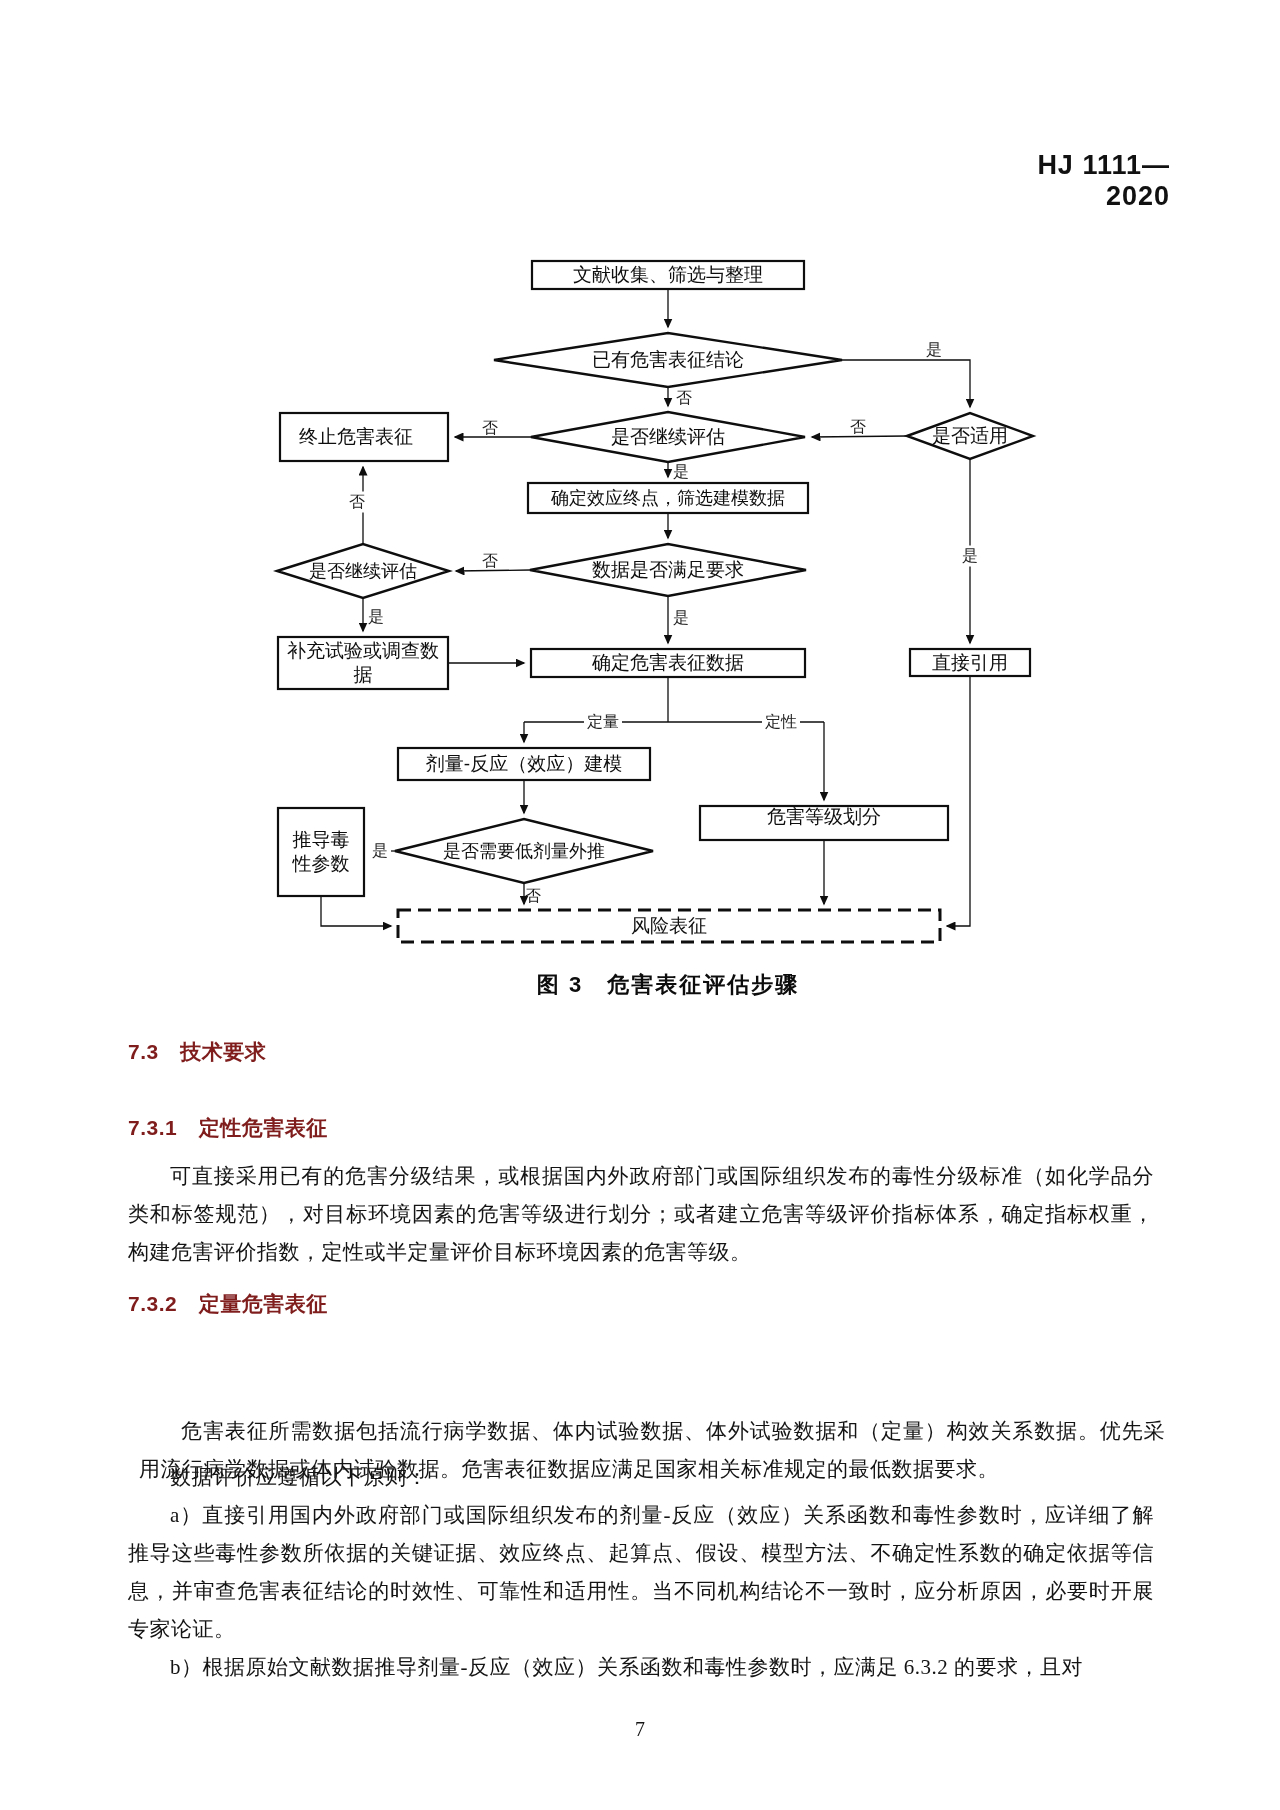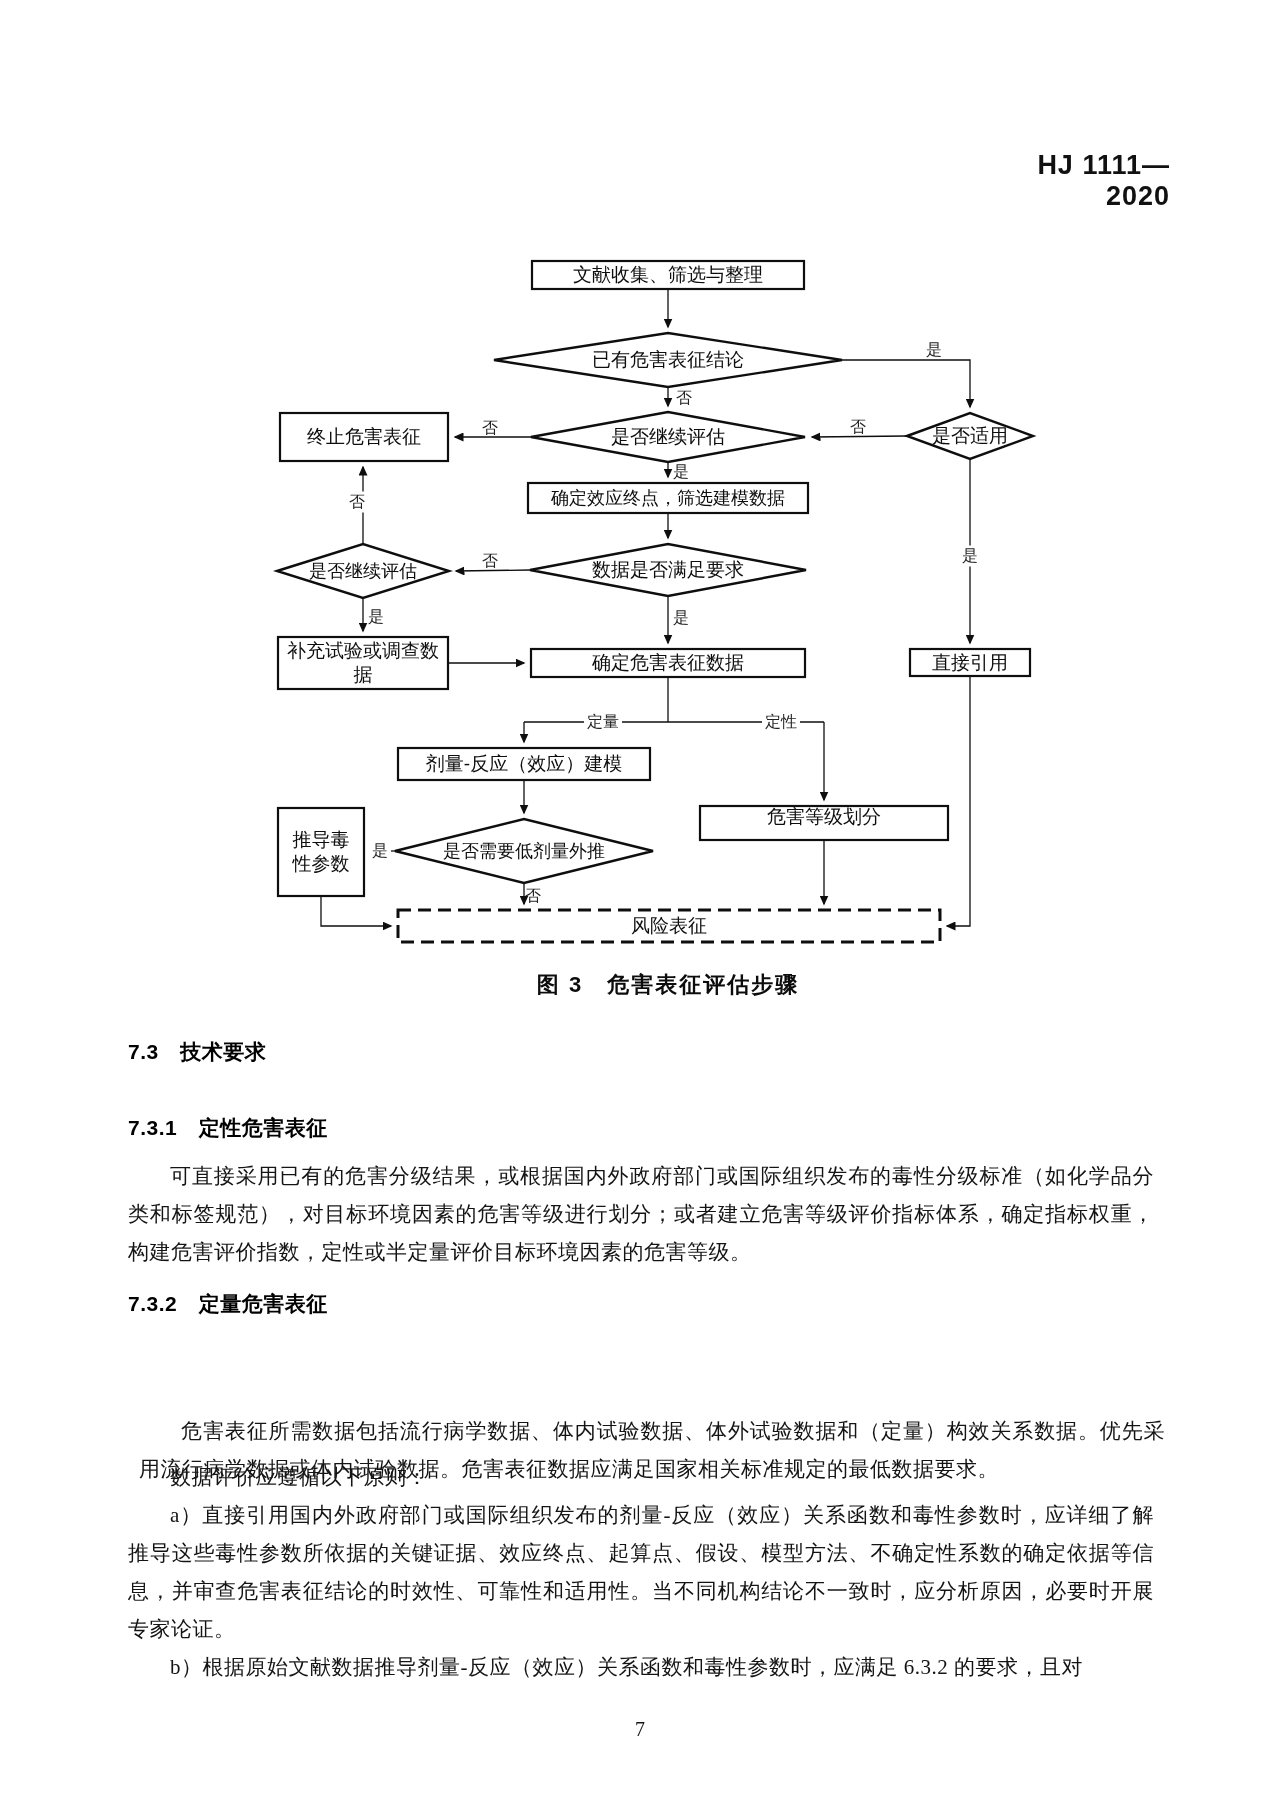--- a/index.html
+++ b/index.html
@@ -27,21 +27,21 @@
   .onln{background:#fff; padding:0 3px;}
   .caption{
     position:absolute; top:970px; left:368px; width:600px; text-align:center;
     font-family:"Liberation Sans",sans-serif; font-weight:bold; font-size:22px;
     letter-spacing:2px; color:#0c0c0c;
   }
   
   .sec-h{
     position:absolute; left:128px; width:1026px;
     font-family:"Liberation Sans",sans-serif; font-weight:bold;
-    font-size:21px; color:#000000; letter-spacing:0.5px;
+    font-size:21px; color:#7f1d1d; letter-spacing:0.5px;
   }
   .para{
     position:absolute; left:128px; width:1026px;
     font-family:"Liberation Serif",serif; font-size:21px; line-height:38px;
     text-align:justify; text-indent:2em; color:#141414; margin:0;
     letter-spacing:0.5px;
   }
   .pageno{
     position:absolute; top:1718px; left:0; width:1280px; text-align:center;
     font-family:"Liberation Serif",serif; font-size:20px; color:#141414;
@@ -108,21 +108,21 @@
         <polygon points="277,571 363,544 449,571 363,598"></polygon>
         <polygon points="395,851 524,819 653,851 524,883"></polygon>
       </g>
 
       <rect x="398" y="910" width="542" height="32" stroke-width="3" stroke-dasharray="13,7" fill="#fff"></rect>
     </g>
   </svg>
 
   <div class="fc-node" style="left:532px;top:261px;width:272px;height:28px;">文献收集、筛选与整理</div>
   <div class="fc-node" style="left:494px;top:333px;width:348px;height:54px;">已有危害表征结论</div>
-  <div class="fc-node" style="left:280px;top:413px;width:168px;height:48px;">终止危害表征</div>
+  <div class="fc-node" style="left:272px;top:413px;width:168px;height:48px;">终止危害表征</div>
   <div class="fc-node" style="left:531px;top:412px;width:274px;height:50px;">是否继续评估</div>
   <div class="fc-node" style="left:907px;top:413px;width:126px;height:46px;">是否适用</div>
   <div class="fc-node" style="left:528px;top:483px;width:280px;height:30px;font-size:18px;">确定效应终点，筛选建模数据</div>
   <div class="fc-node" style="left:530px;top:544px;width:276px;height:52px;text-align:center;">数据是否满足要求</div>
   <div class="fc-node" style="left:277px;top:544px;width:172px;height:54px;font-size:18px;">是否继续评估</div>
   <div class="fc-node" style="left:282px;top:637px;width:162px;height:52px;">补充试验或调查数据</div>
   <div class="fc-node" style="left:531px;top:649px;width:274px;height:28px;">确定危害表征数据</div>
   <div class="fc-node" style="left:910px;top:649px;width:120px;height:27px;">直接引用</div>
   <div class="fc-node" style="left:398px;top:748px;width:252px;height:32px;">剂量-反应（效应）建模</div>
   <div class="fc-node" style="left:700px;top:806px;width:248px;height:22px;">危害等级划分</div>

